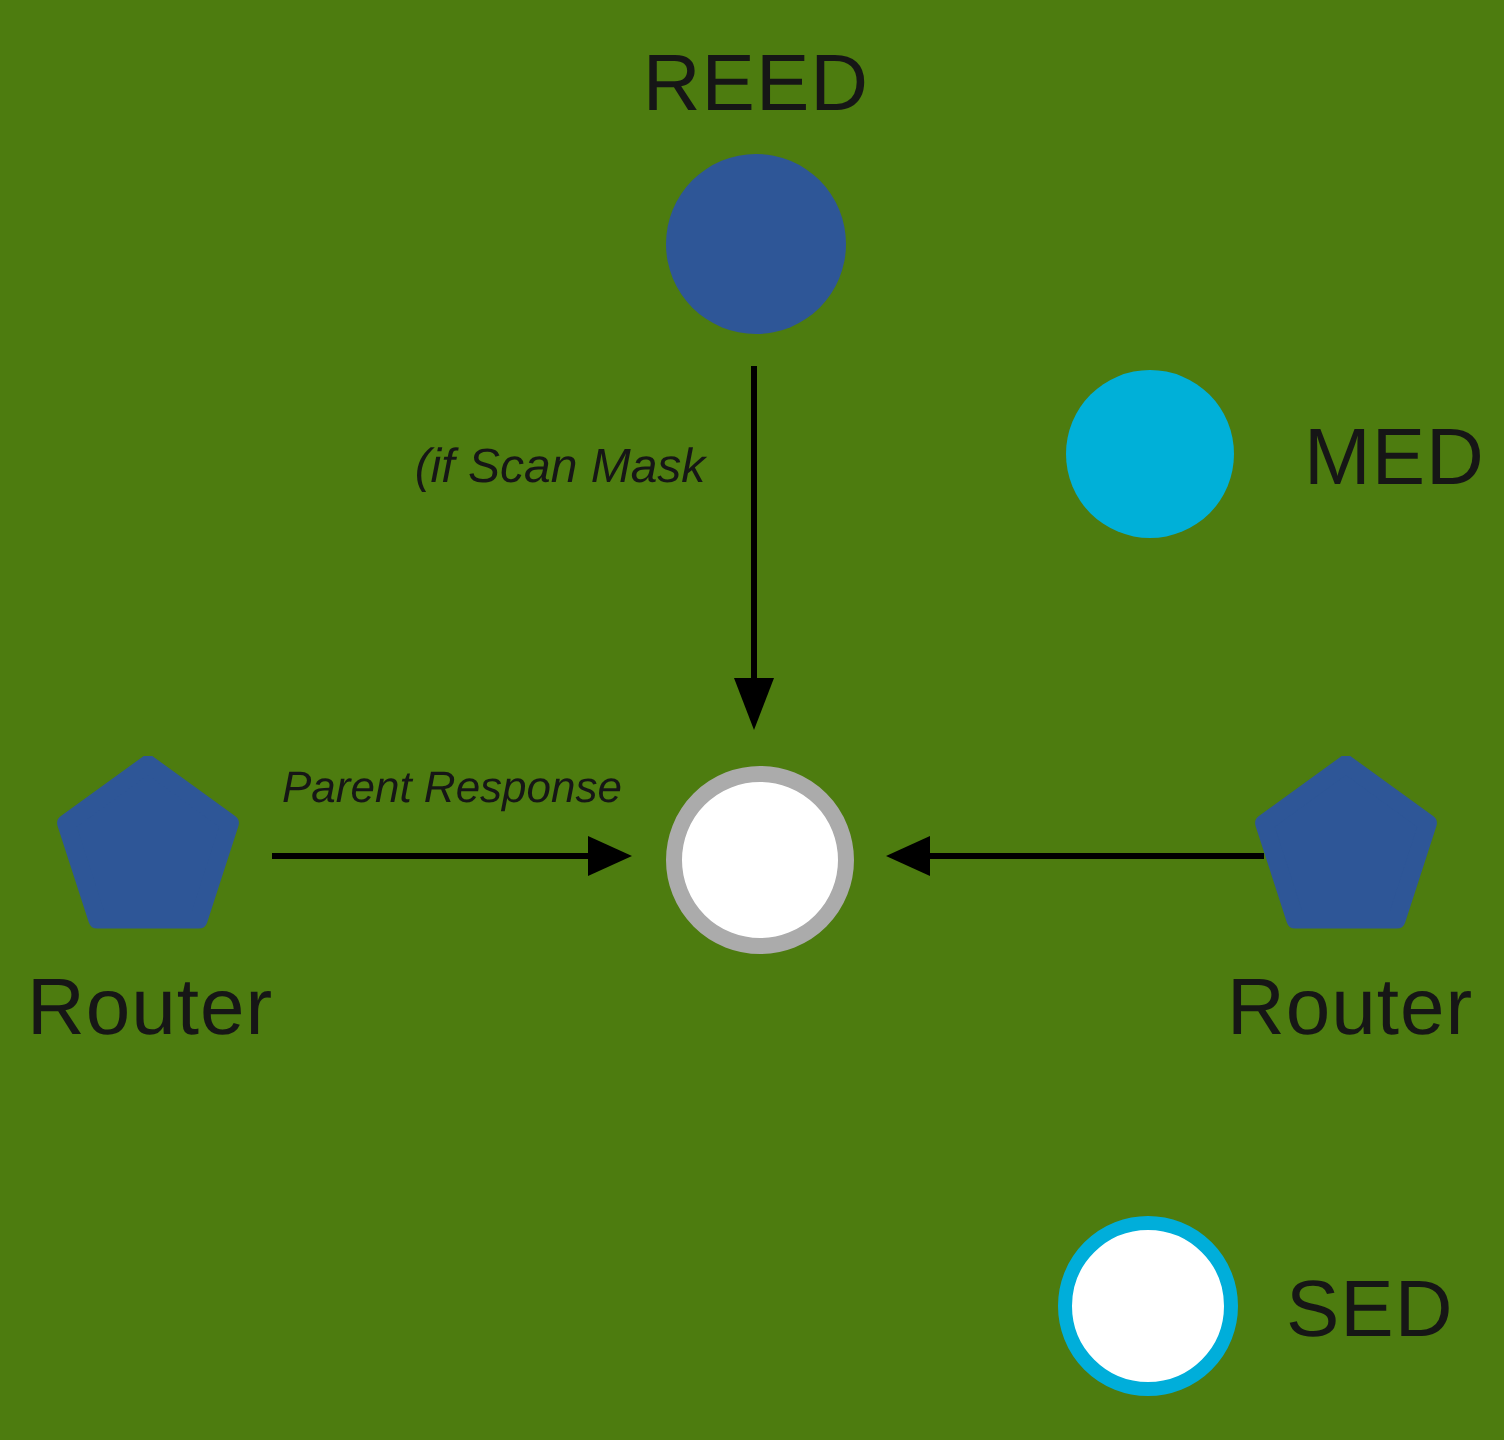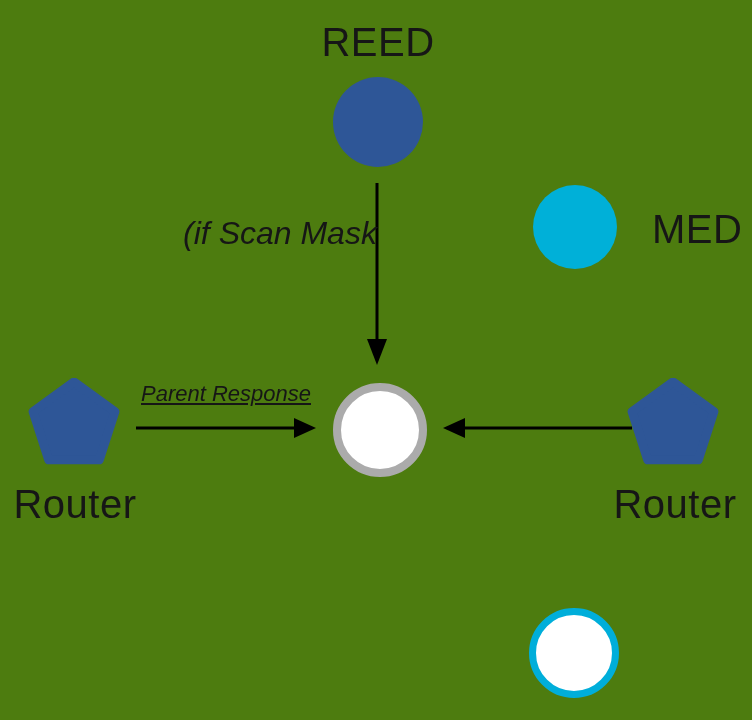--- a/index.html
+++ b/index.html
@@ -18,21 +18,21 @@
   .abs { position: absolute; }
   .node-label {
     color: #161616;
     font-size: 40px;
     font-weight: 400;
     letter-spacing: 0.5px;
     white-space: nowrap;
   }
   .annotation {
     color: #161616;
-    font-size: 32px;
+    font-size: 24px;
     font-style: italic;
     text-align: center;
     line-height: 31px;
     white-space: nowrap;
   }
   .annotation-small {
     color: #161616;
     font-size: 22px;
     font-style: italic;
     text-align: center;
@@ -64,21 +64,21 @@
     border: 7px solid #00aeda;
     border-radius: 50%;
     background: #ffffff;
   }
   .reed-label   { left: 303px; top: 20px;  width: 150px; text-align: center; }
   .med-label    { left: 652px; top: 207px; }
   .sed-label    { left: 643px; top: 633px; }
   .router-left-label  { left: 10px;  top: 482px; width: 130px; text-align: center; }
   .router-right-label { left: 610px; top: 482px; width: 130px; text-align: center; }
   .scan-mask-note     { left: 180px; top: 218px; width: 200px; }
-  .parent-response-note { left: 133px; top: 381px; width: 186px; text-decoration: underline; }
+  .parent-response-note { left: 133px; top: 381px; width: 186px; }
   svg { display: block; }
 </style>
 </head>
 <body>
 
 <div class="canvas">
 
   <div class="abs node-label reed-label">REED</div>
   <div class="abs circle-fill reed-circle"></div>
 
@@ -112,14 +112,15 @@
     <line x1="194" y1="15" x2="27" y2="15" stroke="#000000" stroke-width="3"></line>
     <polygon points="27,5 27,25 5,15" fill="#000000"></polygon>
   </svg>
 
   <svg class="abs" style="left:625px; top:378px;" width="96" height="92">
     <polygon points="48,4 88.9,33.7 73.3,81.8 22.7,81.8 7.1,33.7" fill="#2e5697" stroke="#2e5697" stroke-width="9" stroke-linejoin="round"></polygon>
   </svg>
   <div class="abs node-label router-right-label">Router</div>
 
   <div class="abs sed-circle"></div>
+  <div class="abs node-label sed-label">SED</div>
 
 </div>
 
 </body></html>

